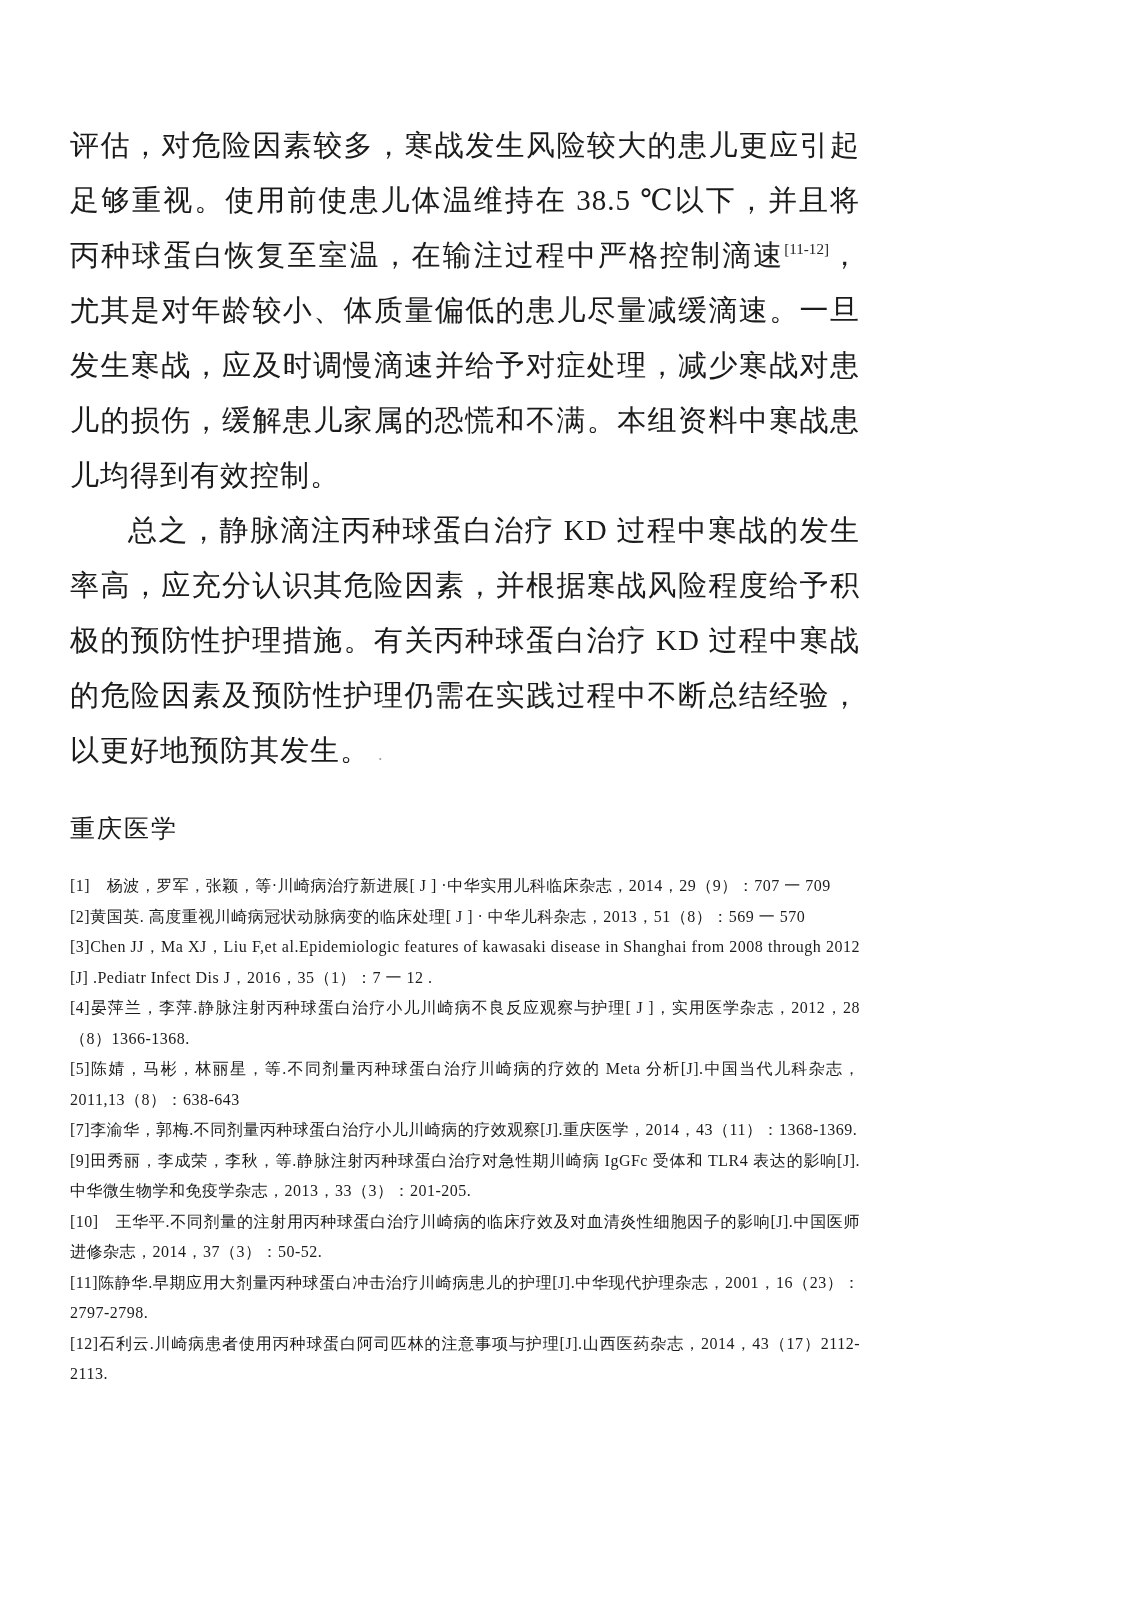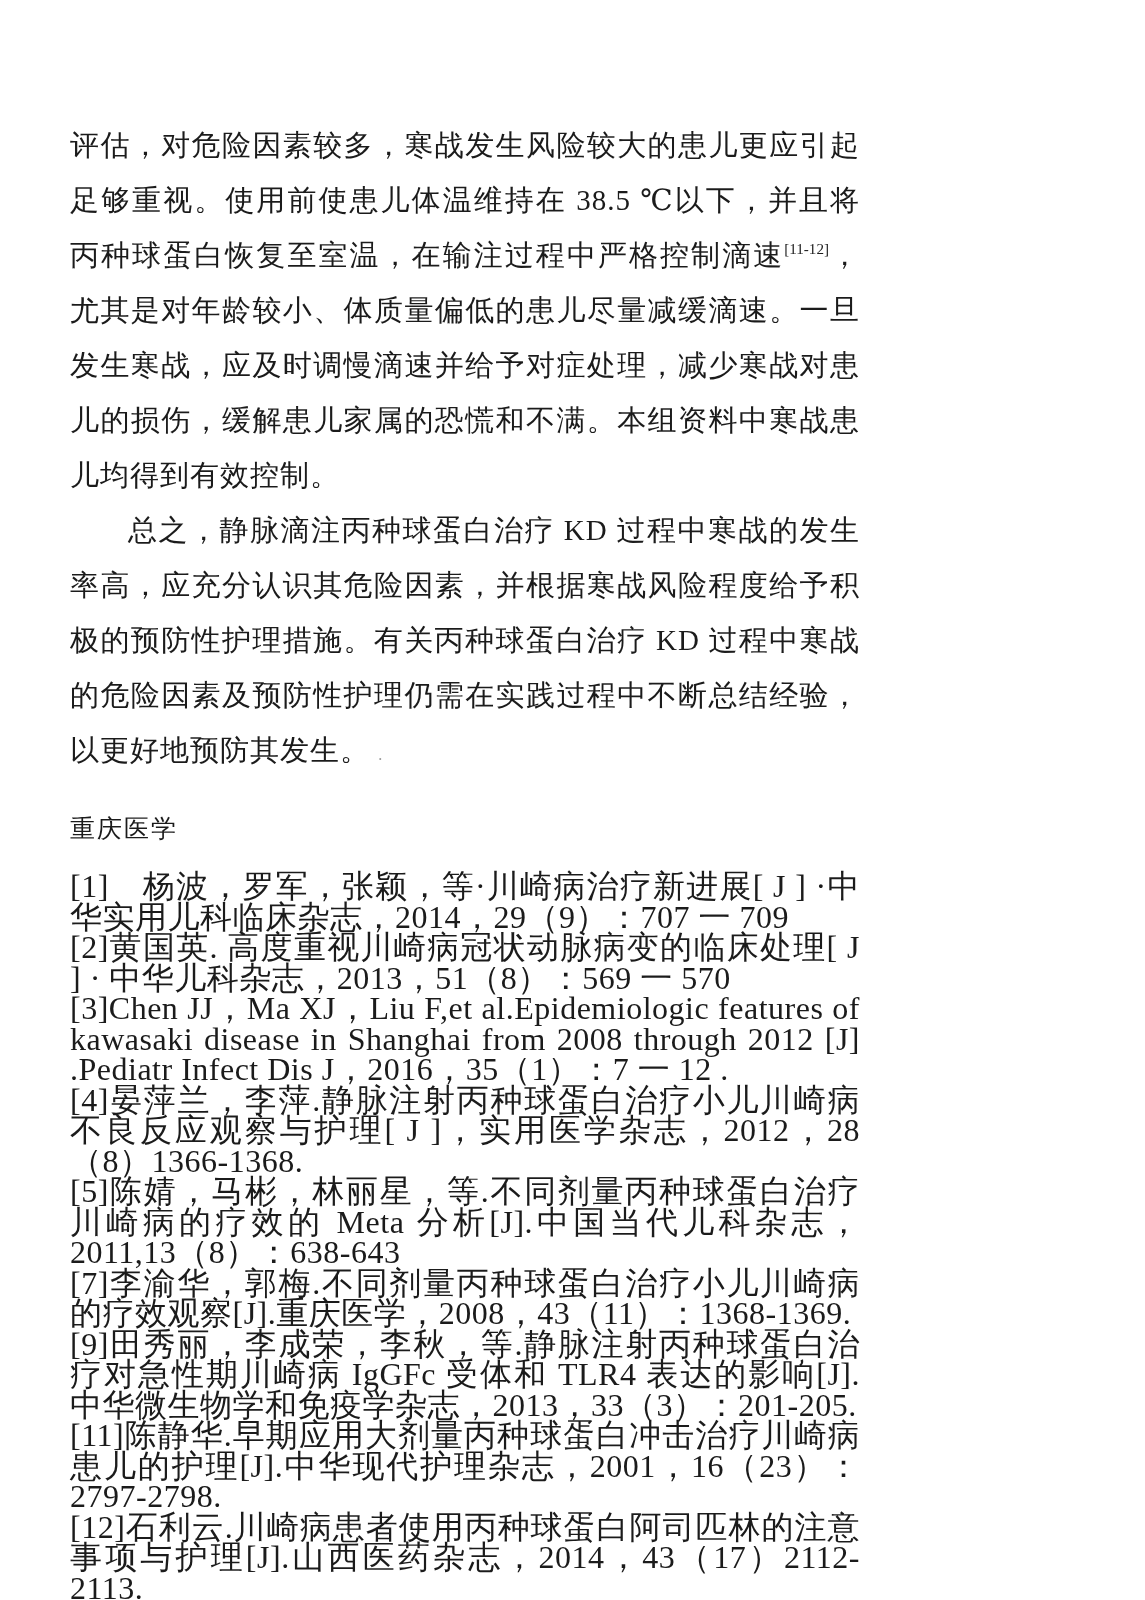--- a/index.html
+++ b/index.html
@@ -40,21 +40,21 @@
     letter-spacing: 0;
   }
   .refs-heading {
     margin: 30px 0 26px 0;
     font-size: 25px;
     font-weight: normal;
     letter-spacing: 2px;
   }
   .ref-list p {
     margin: 0;
-    font-size: 32px;
+    font-size: 16px;
     line-height: 30.5px;
     text-align: justify;
     letter-spacing: 0.5px;
   }
 </style>
 </head>
 <body>
 
 <div class="page">
 
@@ -65,19 +65,20 @@
   </div>
 
   <h2 class="refs-heading">重庆医学</h2>
 
   <div class="ref-list">
     <p>[1]　杨波，罗军，张颖，等·川崎病治疗新进展[ J ] ·中华实用儿科临床杂志，2014，29（9）：707 一 709</p>
     <p>[2]黄国英. 高度重视川崎病冠状动脉病变的临床处理[ J ] · 中华儿科杂志，2013，51（8）：569 一 570</p>
     <p>[3]Chen JJ，Ma XJ，Liu F,et al.Epidemiologic features of kawasaki disease in Shanghai from 2008 through 2012 [J] .Pediatr Infect Dis J，2016，35（1）：7 一 12 .</p>
     <p>[4]晏萍兰，李萍.静脉注射丙种球蛋白治疗小儿川崎病不良反应观察与护理[ J ]，实用医学杂志，2012，28（8）1366-1368.</p>
     <p>[5]陈婧，马彬，林丽星，等.不同剂量丙种球蛋白治疗川崎病的疗效的 Meta 分析[J].中国当代儿科杂志，2011,13（8）：638-643</p>
-    <p>[7]李渝华，郭梅.不同剂量丙种球蛋白治疗小儿川崎病的疗效观察[J].重庆医学，2008，43（11）：1368-1369.</p>
+    <p>[7]李渝华，郭梅.不同剂量丙种球蛋白治疗小儿川崎病的疗效观察[J].重庆医学，2014，43（11）：1368-1369.</p>
     <p>[9]田秀丽，李成荣，李秋，等.静脉注射丙种球蛋白治疗对急性期川崎病 IgGFc 受体和 TLR4 表达的影响[J].中华微生物学和免疫学杂志，2013，33（3）：201-205.</p>
+    <p>[10]　王华平.不同剂量的注射用丙种球蛋白治疗川崎病的临床疗效及对血清炎性细胞因子的影响[J].中国医师进修杂志，2014，37（3）：50-52.</p>
     <p>[11]陈静华.早期应用大剂量丙种球蛋白冲击治疗川崎病患儿的护理[J].中华现代护理杂志，2001，16（23）：2797-2798.</p>
     <p>[12]石利云.川崎病患者使用丙种球蛋白阿司匹林的注意事项与护理[J].山西医药杂志，2014，43（17）2112-2113.</p>
   </div>
 
 </div>
 
 </body></html>

